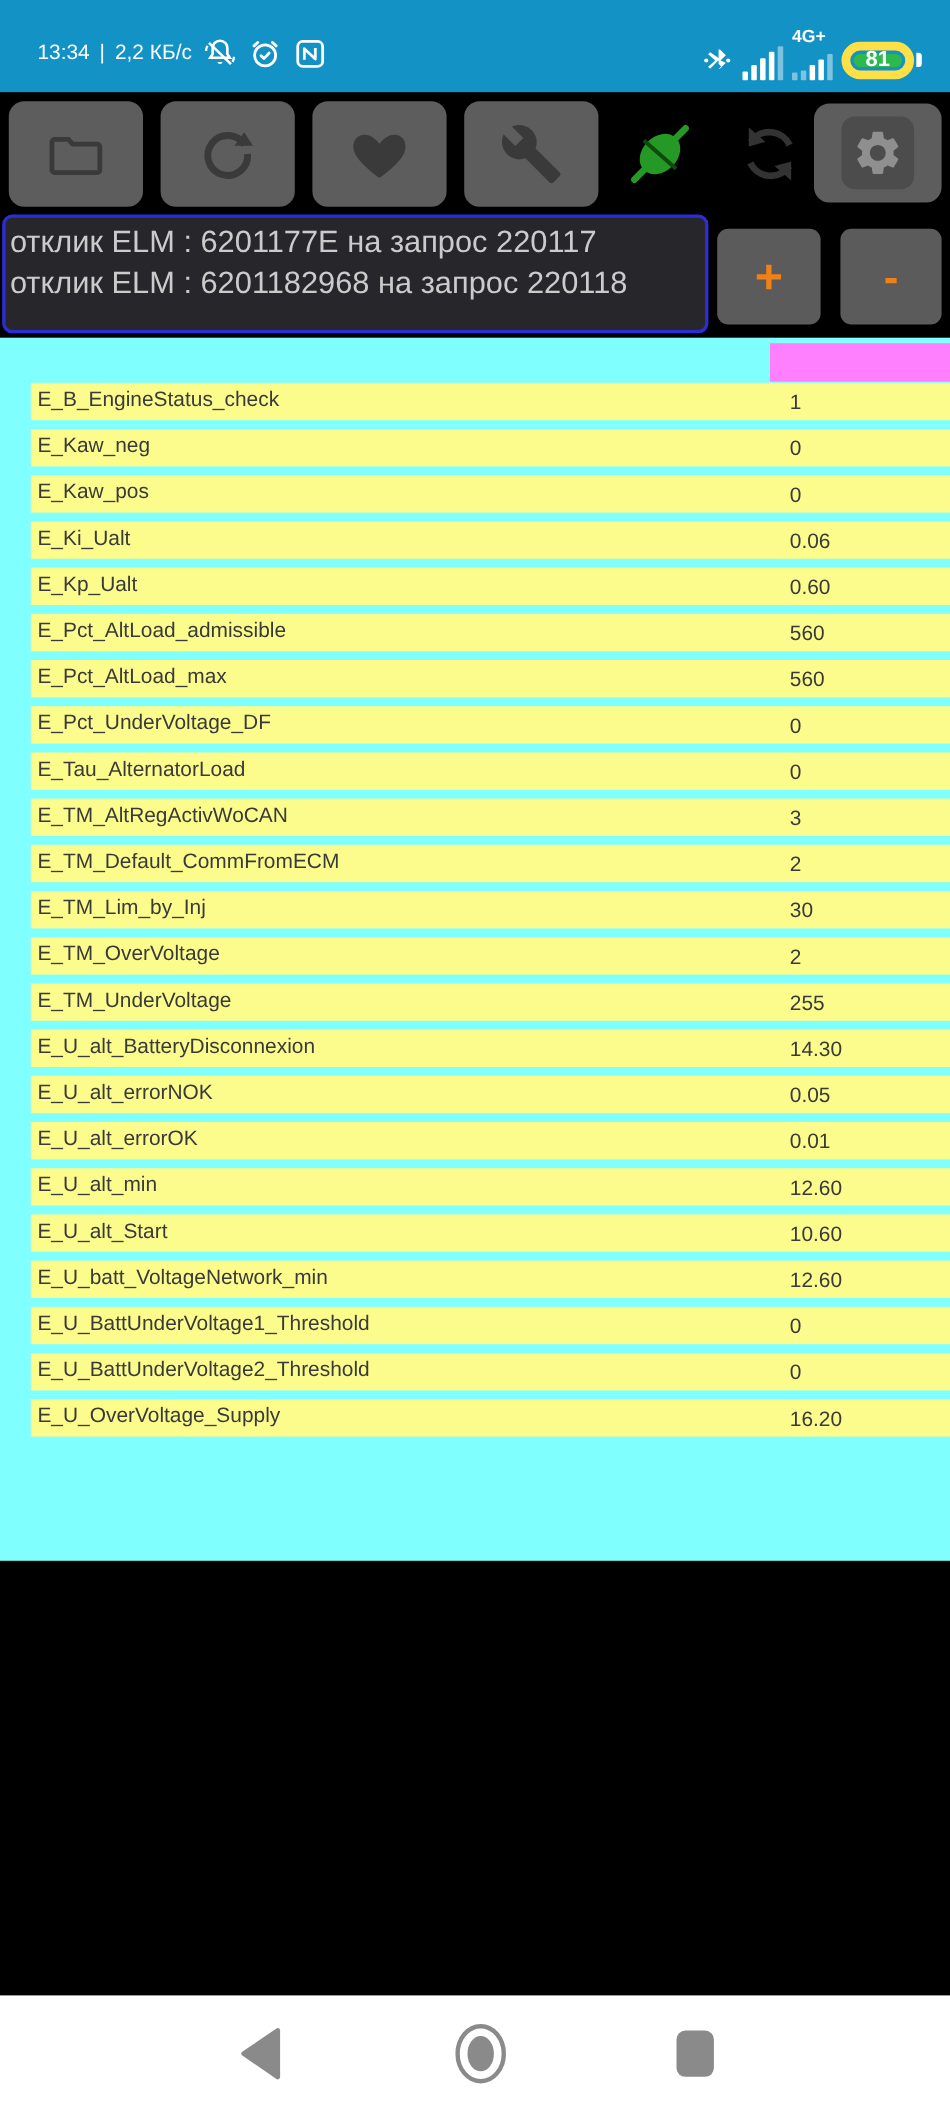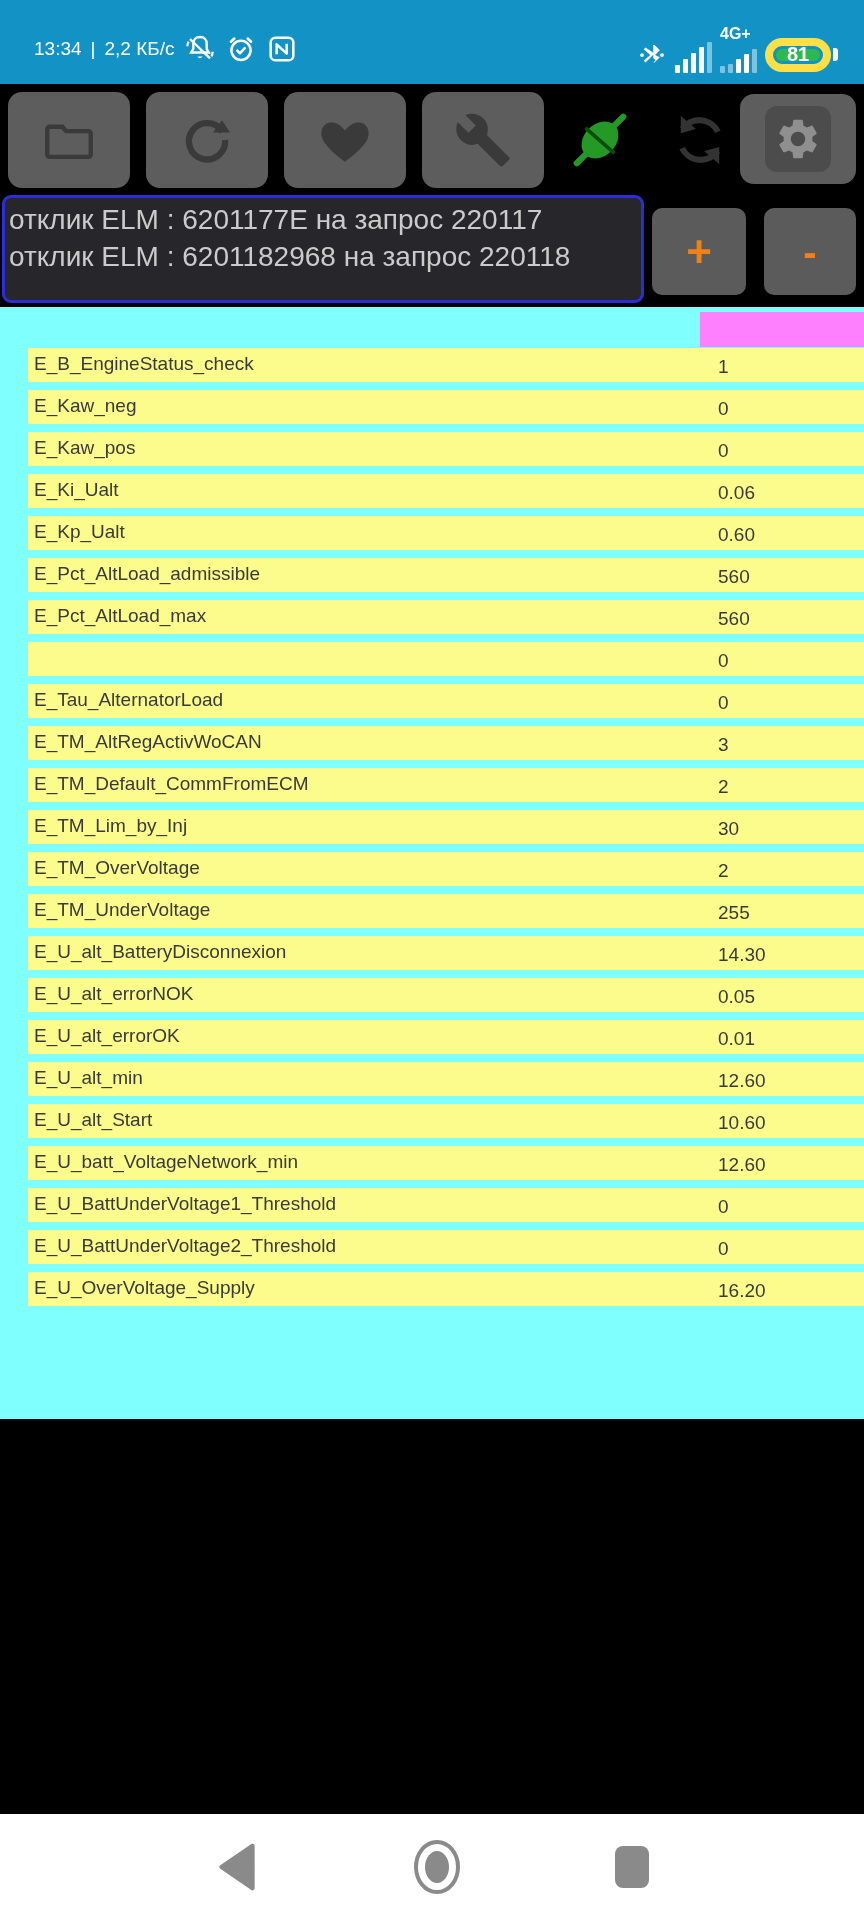--- a/index.html
+++ b/index.html
@@ -214,20 +214,21 @@
         </div>
         <div class="row">
           <span class="pname">E_Pct_AltLoad_admissible</span>
           <span class="pvalue">560</span>
         </div>
         <div class="row">
           <span class="pname">E_Pct_AltLoad_max</span>
           <span class="pvalue">560</span>
         </div>
         <div class="row">
+          <span class="pname">E_Pct_UnderVoltage_DF</span>
           <span class="pvalue">0</span>
         </div>
         <div class="row">
           <span class="pname">E_Tau_AlternatorLoad</span>
           <span class="pvalue">0</span>
         </div>
         <div class="row">
           <span class="pname">E_TM_AltRegActivWoCAN</span>
           <span class="pvalue">3</span>
         </div>

